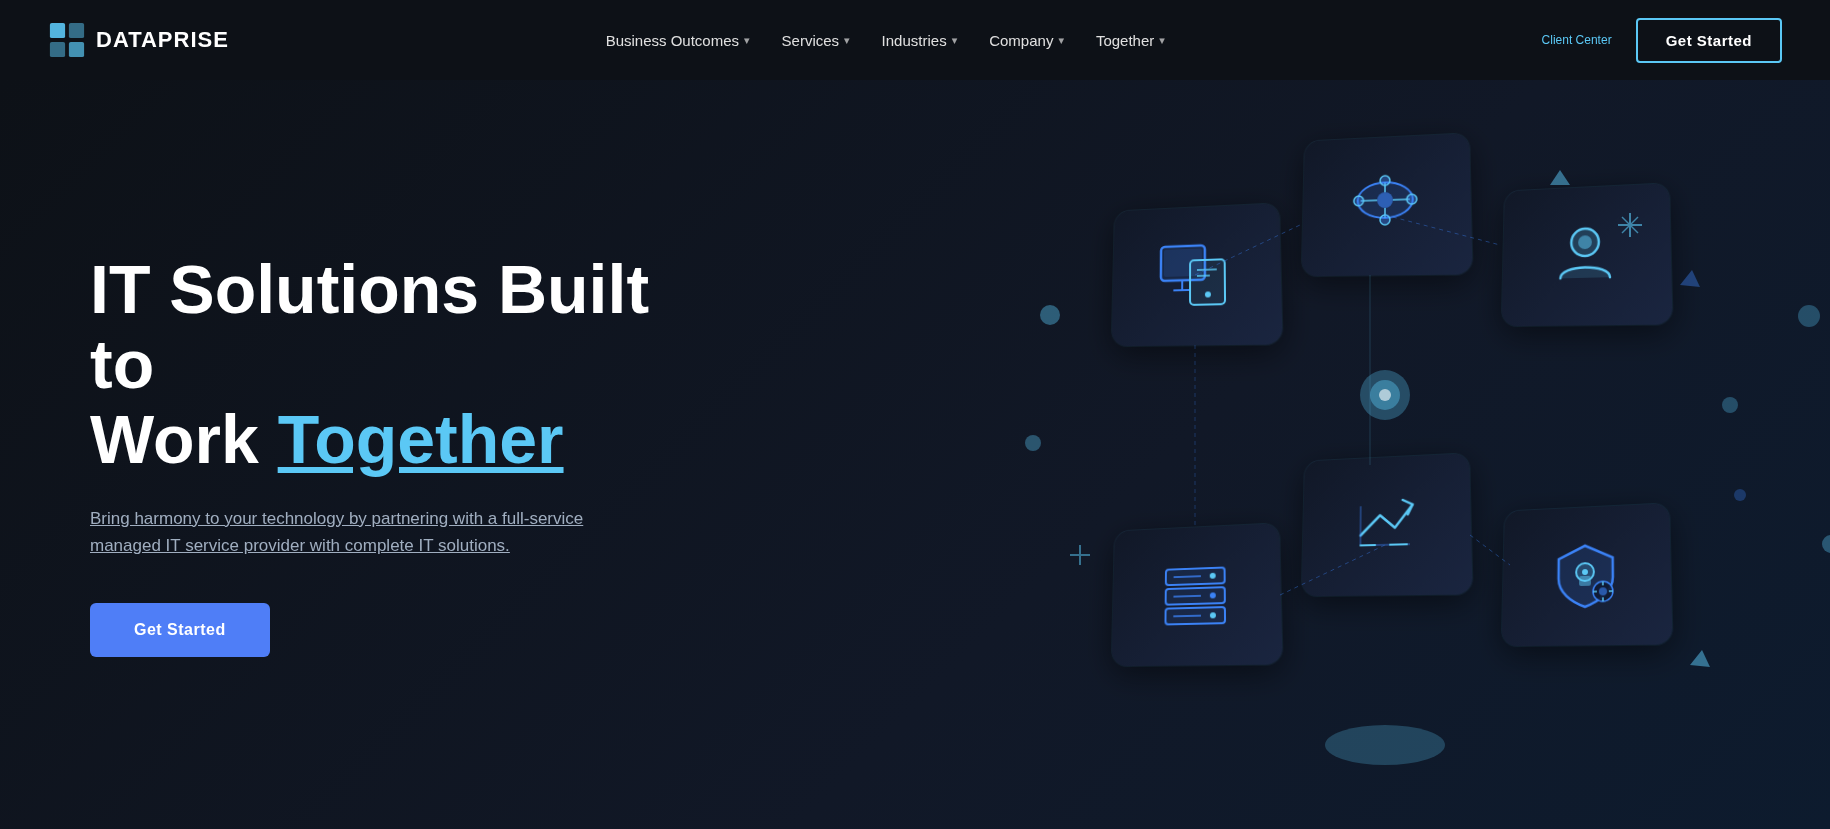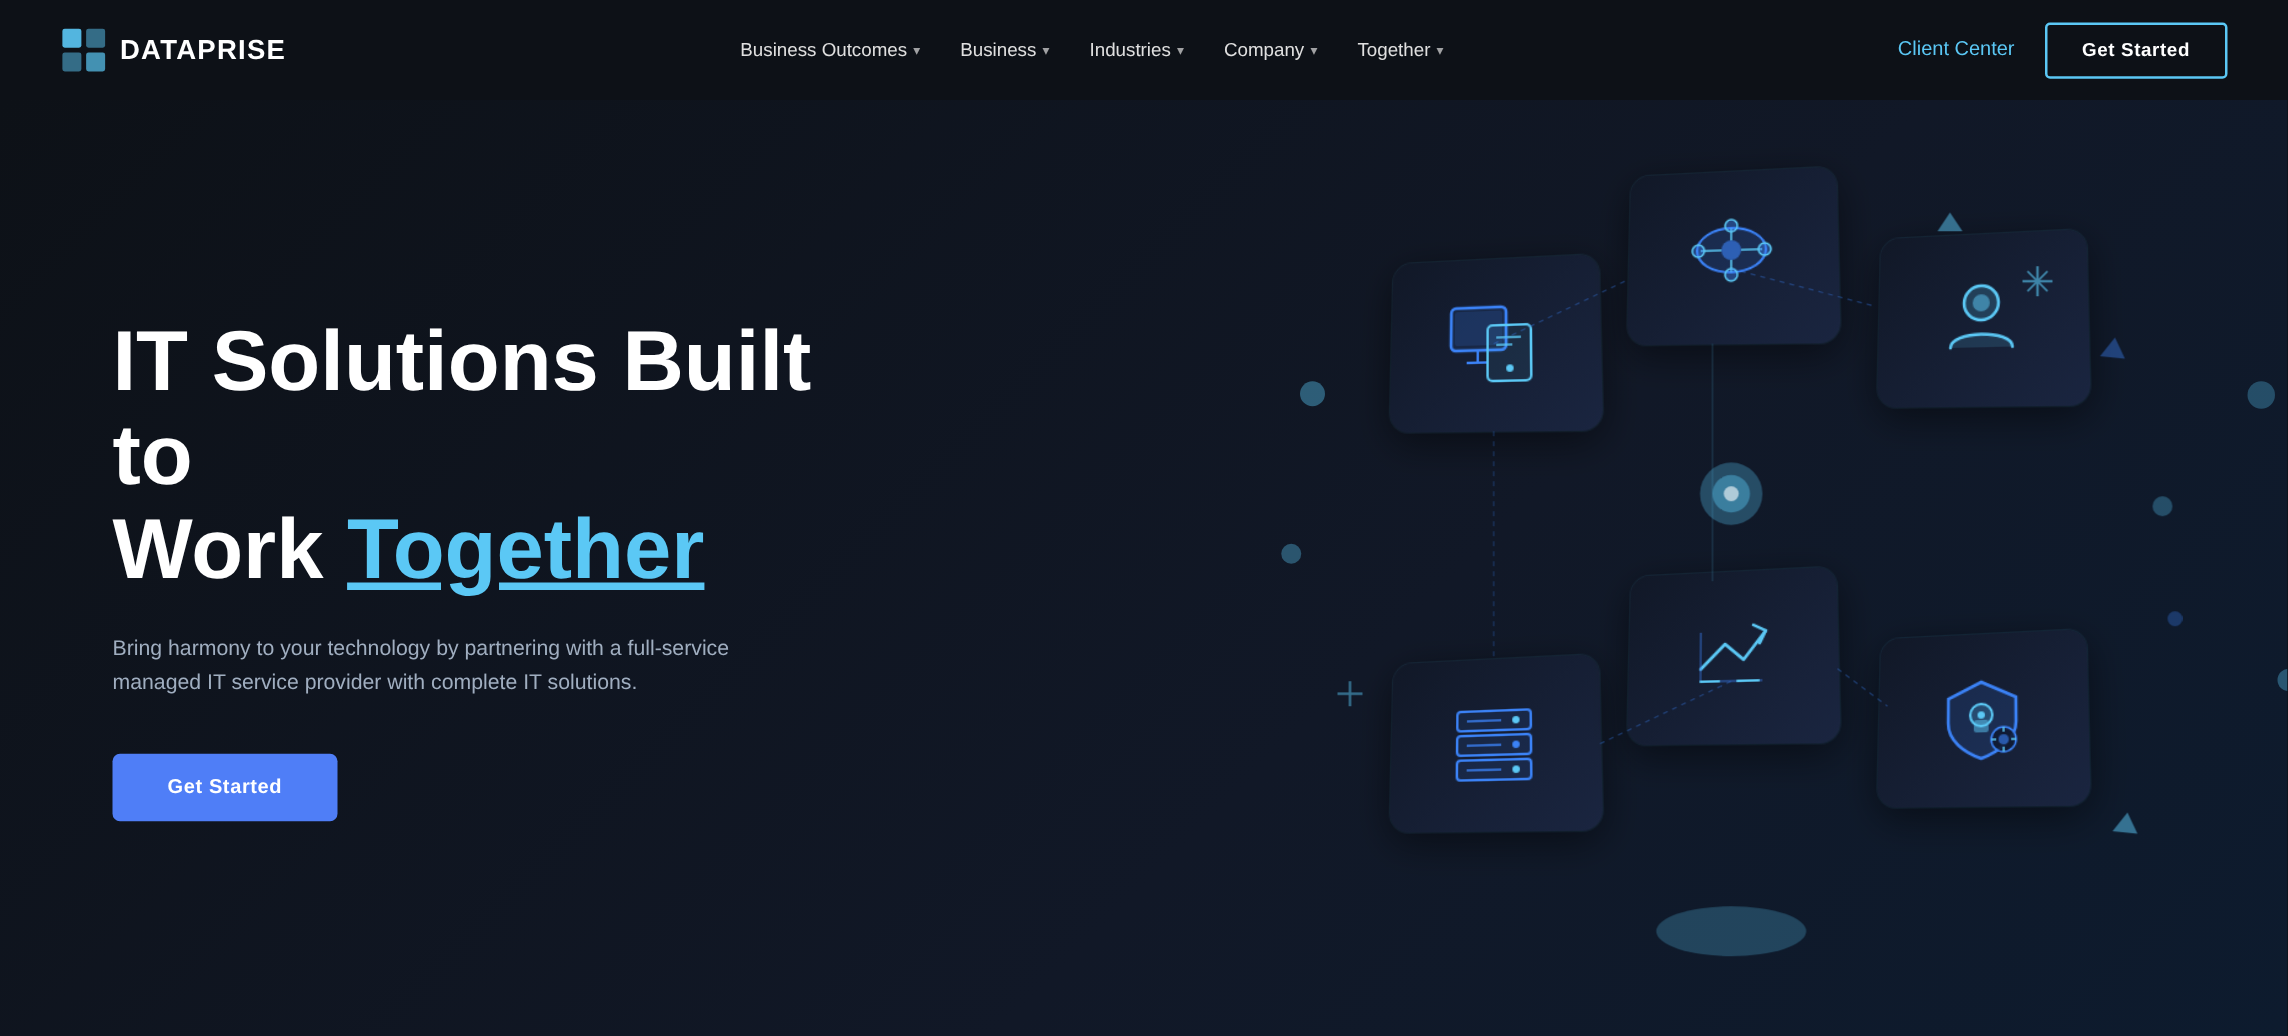--- a/index.html
+++ b/index.html
@@ -65,21 +65,21 @@
       opacity: 0.7;
     }
     .nav-actions {
       display: flex;
       align-items: center;
       gap: 24px;
     }
     .client-center-link {
       text-decoration: none;
       color: #5bc8f5;
-      font-size: 16px;
+      font-size: 12px;
       font-weight: 500;
     }
     .get-started-btn-nav {
       padding: 12px 28px;
       border: 2px solid #5bc8f5;
       background: transparent;
       color: #ffffff;
       font-size: 15px;
       font-weight: 600;
       cursor: pointer;
@@ -112,20 +112,21 @@
     .hero-title-accent {
       color: #5bc8f5;
       text-decoration: underline;
     }
     .hero-subtitle {
       font-size: 17px;
       line-height: 1.6;
       color: #a0aec0;
       max-width: 540px;
       margin-bottom: 44px;
+      text-decoration: underline;
     }
     .get-started-btn-hero {
       padding: 18px 44px;
       background: #4f7ef7;
       color: #ffffff;
       font-size: 16px;
       font-weight: 700;
       cursor: pointer;
       border: none;
       border-radius: 6px;
@@ -178,21 +179,21 @@
 
   <ul class="nav-links">
     <li>
       <a href="#">
         <span>Business Outcomes</span>
         <span class="chevron">▾</span>
       </a>
     </li>
     <li>
       <a href="#">
-        <span>Business</span>
+        <span>Services</span>
         <span class="chevron">▾</span>
       </a>
     </li>
     <li>
       <a href="#">
         <span>Industries</span>
         <span class="chevron">▾</span>
       </a>
     </li>
     <li>

